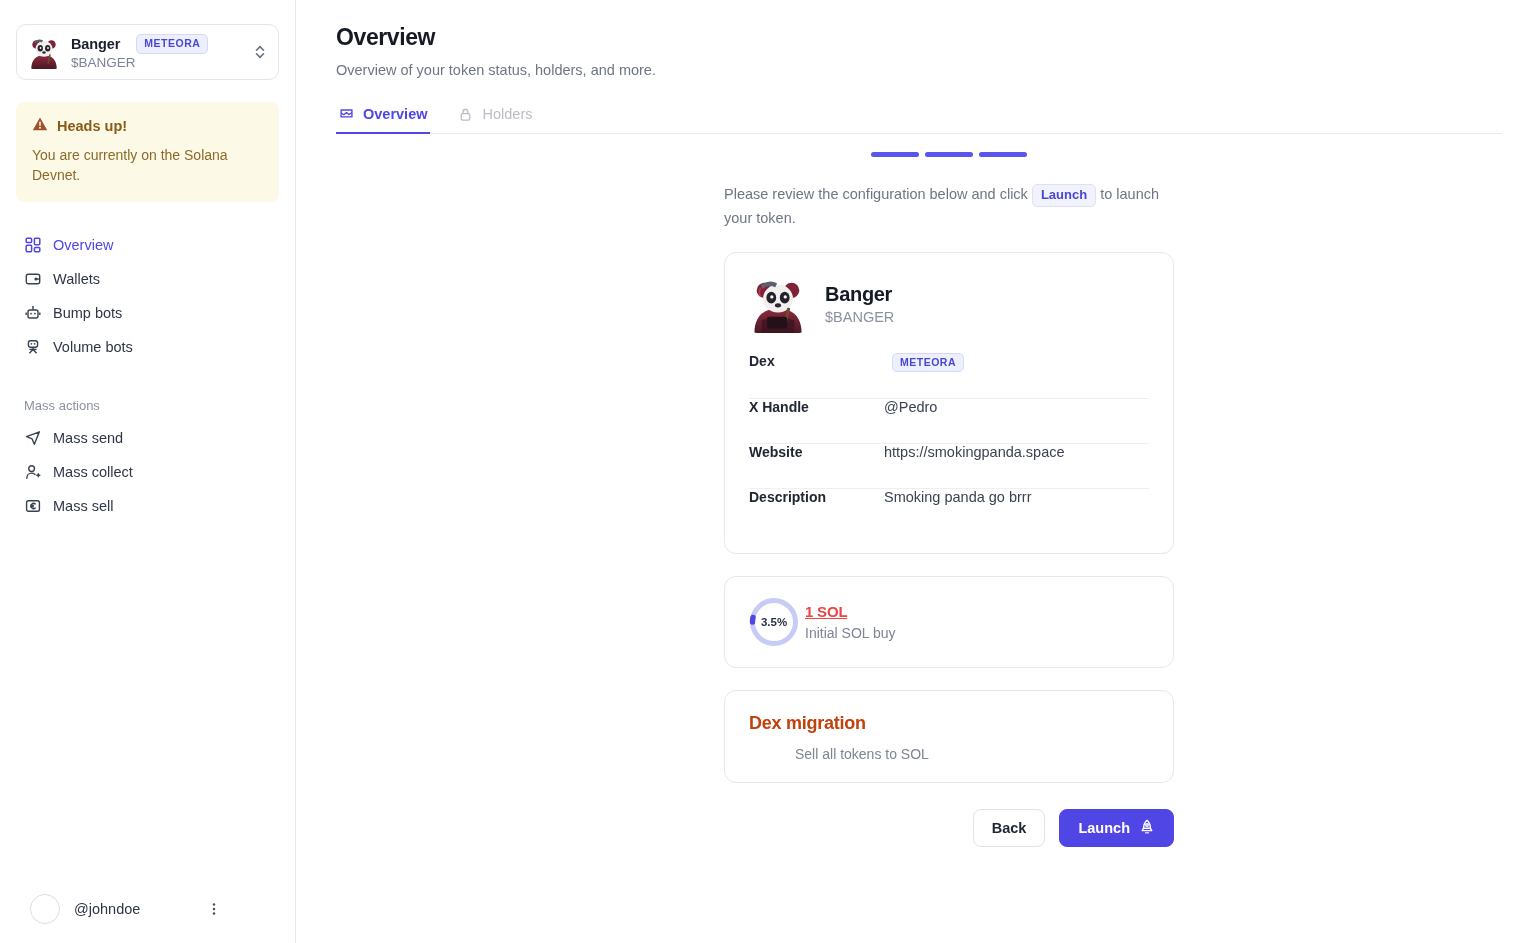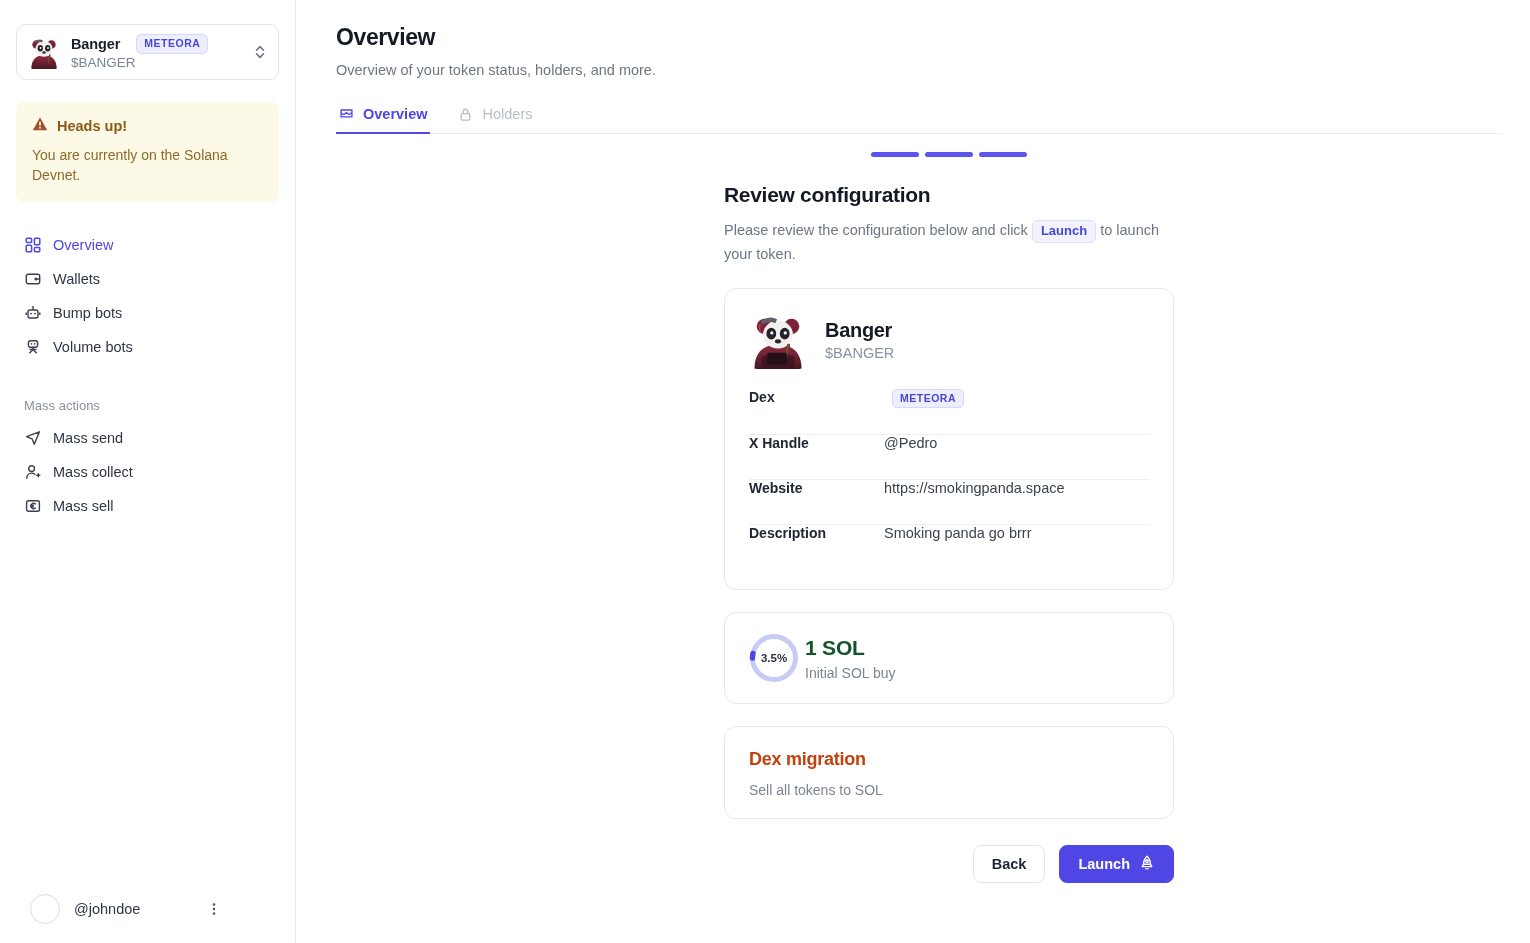--- a/index.html
+++ b/index.html
@@ -144,25 +144,25 @@
   .kv-k { width: 135px; flex: 0 0 135px; font-size: 14px; font-weight: 700; color: #20263300; color: #202633; }
   .kv-v { flex: 1 1 auto; font-size: 14.5px; color: #3b4251; }
 
   .sol-row { display: flex; align-items: center; gap: 6px; }
   .ring { position: relative; width: 50px; height: 50px; flex: 0 0 50px; }
   .ring svg { display: block; transform: rotate(-90deg); }
   .ring-label {
     position: absolute; inset: 0; display: flex; align-items: center; justify-content: center;
     font-size: 11.5px; font-weight: 600; color: #2b3140;
   }
-  .sol-amt { font-size: 21px; font-weight: 700; color: #14532d; letter-spacing: -0.2px; }
+  .sol-amt { font-size: 15px; font-weight: 700; color: #ef4444; letter-spacing: -0.2px; text-decoration: underline; }
   .sol-sub { font-size: 14px; color: #7d8492; margin-top: 5px; }
 
   .mig-title { font-size: 18px; font-weight: 700; color: #c2410c; letter-spacing: -0.25px; }
-  .mig-sub { font-size: 14px; color: #7d8492; margin-top: 12px; }
+  .mig-sub { font-size: 14px; color: #7d8492; margin-top: 12px; margin-left: 46px; }
 
   .actions { display: flex; justify-content: flex-end; gap: 14px; margin-top: 26px; }
   .btn {
     height: 38px; border-radius: 8px; font-size: 14.5px; font-weight: 600;
     display: inline-flex; align-items: center; justify-content: center; gap: 9px;
     cursor: pointer; padding: 0 18px;
   }
   .btn-ghost { background: #fff; border: 1px solid #e1e3e9; color: #1f2533; }
   .btn-primary { background: #4f46e5; border: 1px solid #4f46e5; color: #fff; }
 </style>
@@ -348,21 +348,20 @@
       </div>
     </div>
 
     <section class="wizard">
       <div class="stepper">
         <span class="step" style="background: rgb(91, 85, 237);"></span>
         <span class="step" style="background: rgb(91, 85, 237);"></span>
         <span class="step" style="background: rgb(91, 85, 237);"></span>
       </div>
 
-      <h2 class="wiz-title">Review configuration</h2>
       <p class="wiz-desc">
         <span>Please review the configuration below and click</span>
         <span class="inline-badge">Launch</span>
         <span>to launch your token.</span>
       </p>
 
       <div class="card">
         <div class="tok-head">
           <div class="tok-avatar">
             <svg viewBox="0 0 64 64" width="58" height="58">

